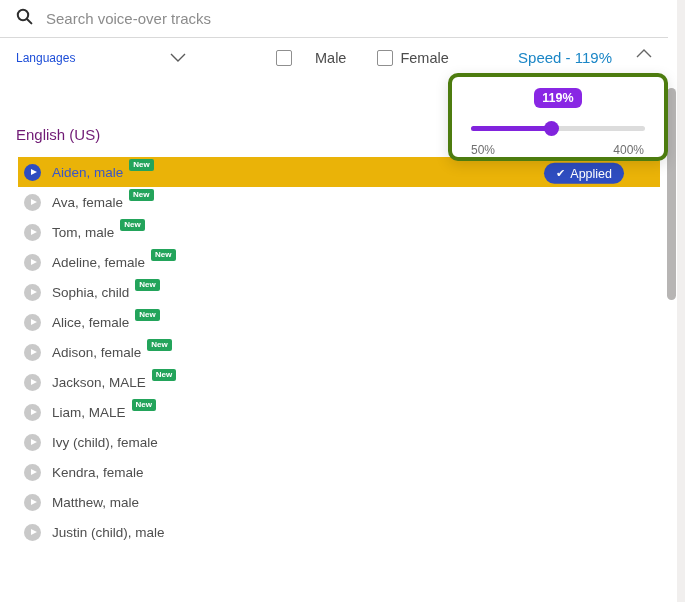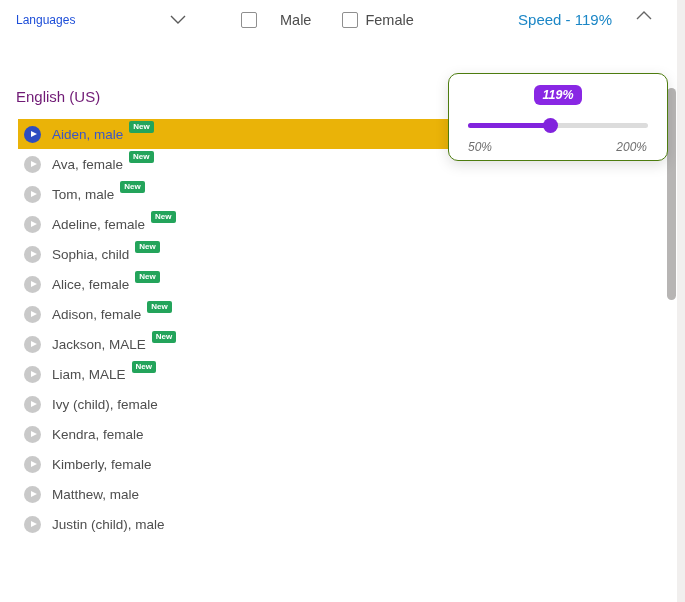--- a/index.html
+++ b/index.html
@@ -9,28 +9,28 @@
   .panel{width:668px;}
   
   .search-row{display:flex;align-items:center;height:37px;padding:0 16px;border-bottom:1px solid #d9d9d9;gap:11px;}
   .search-input{flex:1;border:none;outline:none;font-size:15px;color:#4a4a4a;font-family:inherit;background:transparent;}
   .search-input::placeholder{color:#8c8c8c;}
   
   .filter-row{display:flex;align-items:center;height:39px;padding:0 16px;}
   .languages{display:flex;align-items:center;justify-content:space-between;width:170px;cursor:pointer;}
   .languages-label{font-size:12px;color:#1d4ed8;}
   .chk-group{display:flex;align-items:center;gap:7px;cursor:pointer;}
-  .chk-male{margin-left:55px;gap:23px;}
+  .chk-male{margin-left:90px;gap:23px;}
   .chk-female{margin-left:31px;}
   .checkbox{width:14px;height:14px;border:1px solid #8f8f8f;border-radius:2px;background:#fff;}
   .chk-label{font-size:14.5px;color:#4c4c4c;}
   .speed-group{margin-left:auto;display:flex;align-items:flex-start;gap:24px;}
   .speed-link{font-size:15px;color:#1b86c6;cursor:pointer;}
   
-  .popover{position:absolute;left:448px;top:73px;width:220px;height:88px;background:#fff;border:1px solid #4d7c0f;border-radius:10px;box-shadow:0 4px 14px rgba(0,0,0,0.13);z-index:5;box-sizing:border-box;font-style:italic;}
+  .popover{position:absolute;left:448px;top:73px;width:220px;height:88px;background:#fff;border:4px solid #4d7c0f;border-radius:10px;box-shadow:0 4px 14px rgba(0,0,0,0.13);z-index:5;box-sizing:border-box;}
   .pop-badge-row{display:flex;justify-content:center;margin-top:11px;}
   .pop-badge{background:#8927e4;color:#fff;font-size:12.5px;font-weight:bold;padding:3px 8px;border-radius:6px;}
   .slider-wrap{position:relative;margin:13px 19px 0 19px;height:14px;}
   .slider-track{position:absolute;top:5px;left:0;width:100%;height:5px;background:#dcdcdc;border-radius:3px;}
   .slider-fill{position:absolute;top:5px;left:0;height:5px;background:#8123dd;border-radius:3px;}
   .slider-thumb{position:absolute;top:0;width:15px;height:15px;background:#8123dd;border-radius:50%;cursor:pointer;}
   .pop-labels{display:flex;justify-content:space-between;margin:8px 20px 0 19px;font-size:12px;color:#6f6f6f;}
   
   .section-heading{margin:49px 0 0 16px;font-size:15px;color:#701a75;}
   
@@ -47,20 +47,29 @@
   .applied-check{font-size:11px;line-height:1;}
   .icon-chevron{display:block;}
 </style>
 </head>
 <body>
 
 <div class="stage">
 
   <div class="panel">
 
+    <div class="search-row">
+      <span>
+        <svg width="17" height="17" viewBox="0 0 17 17" fill="none">
+          <circle cx="7" cy="7" r="5.2" stroke="#2e2e2e" stroke-width="2"></circle>
+          <line x1="11.2" y1="11.2" x2="15.4" y2="15.4" stroke="#2e2e2e" stroke-width="2" stroke-linecap="round"></line>
+        </svg>
+      </span>
+      <input class="search-input" placeholder="Search voice-over tracks" style="">
+    </div>
 
     <div class="filter-row">
       <div class="languages">
         <span class="languages-label">Languages</span>
         <span>
           <svg class="icon-chevron" width="16" height="9" viewBox="0 0 16 9" fill="none">
             <polyline points="1,1 8,8 15,1" stroke="#5a5a5a" stroke-width="1.4" fill="none"></polyline>
           </svg>
         </span>
       </div>
@@ -174,27 +183,20 @@
     <span class="play-btn">
             <span class="play-tri"></span>
           </span>
     <span class="voice-name">Kendra, female</span>
 
   </div>
         <div class="voice-row">
     <span class="play-btn">
             <span class="play-tri"></span>
           </span>
-    <span class="voice-name">Kimberly, female</span>
-
-  </div>
-        <div class="voice-row">
-    <span class="play-btn">
-            <span class="play-tri"></span>
-          </span>
     <span class="voice-name">Matthew, male</span>
 
   </div>
         <div class="voice-row">
     <span class="play-btn">
             <span class="play-tri"></span>
           </span>
     <span class="voice-name">Justin (child), male</span>
 
   </div>
@@ -205,19 +207,19 @@
     <div class="pop-badge-row">
       <span class="pop-badge">119%</span>
     </div>
     <div class="slider-wrap">
       <div class="slider-track"></div>
       <div class="slider-fill" id="slider-fill" style="width: 46%;"></div>
       <div class="slider-thumb" id="slider-thumb" style="left: calc(46% - 7.5px);"></div>
     </div>
     <div class="pop-labels">
       <span>50%</span>
-      <span>200%</span>
+      <span>400%</span>
     </div>
   </div>
 
   <div class="page-gutter"></div>
   <div class="scroll-thumb"></div>
 </div>
 
 </body></html>

